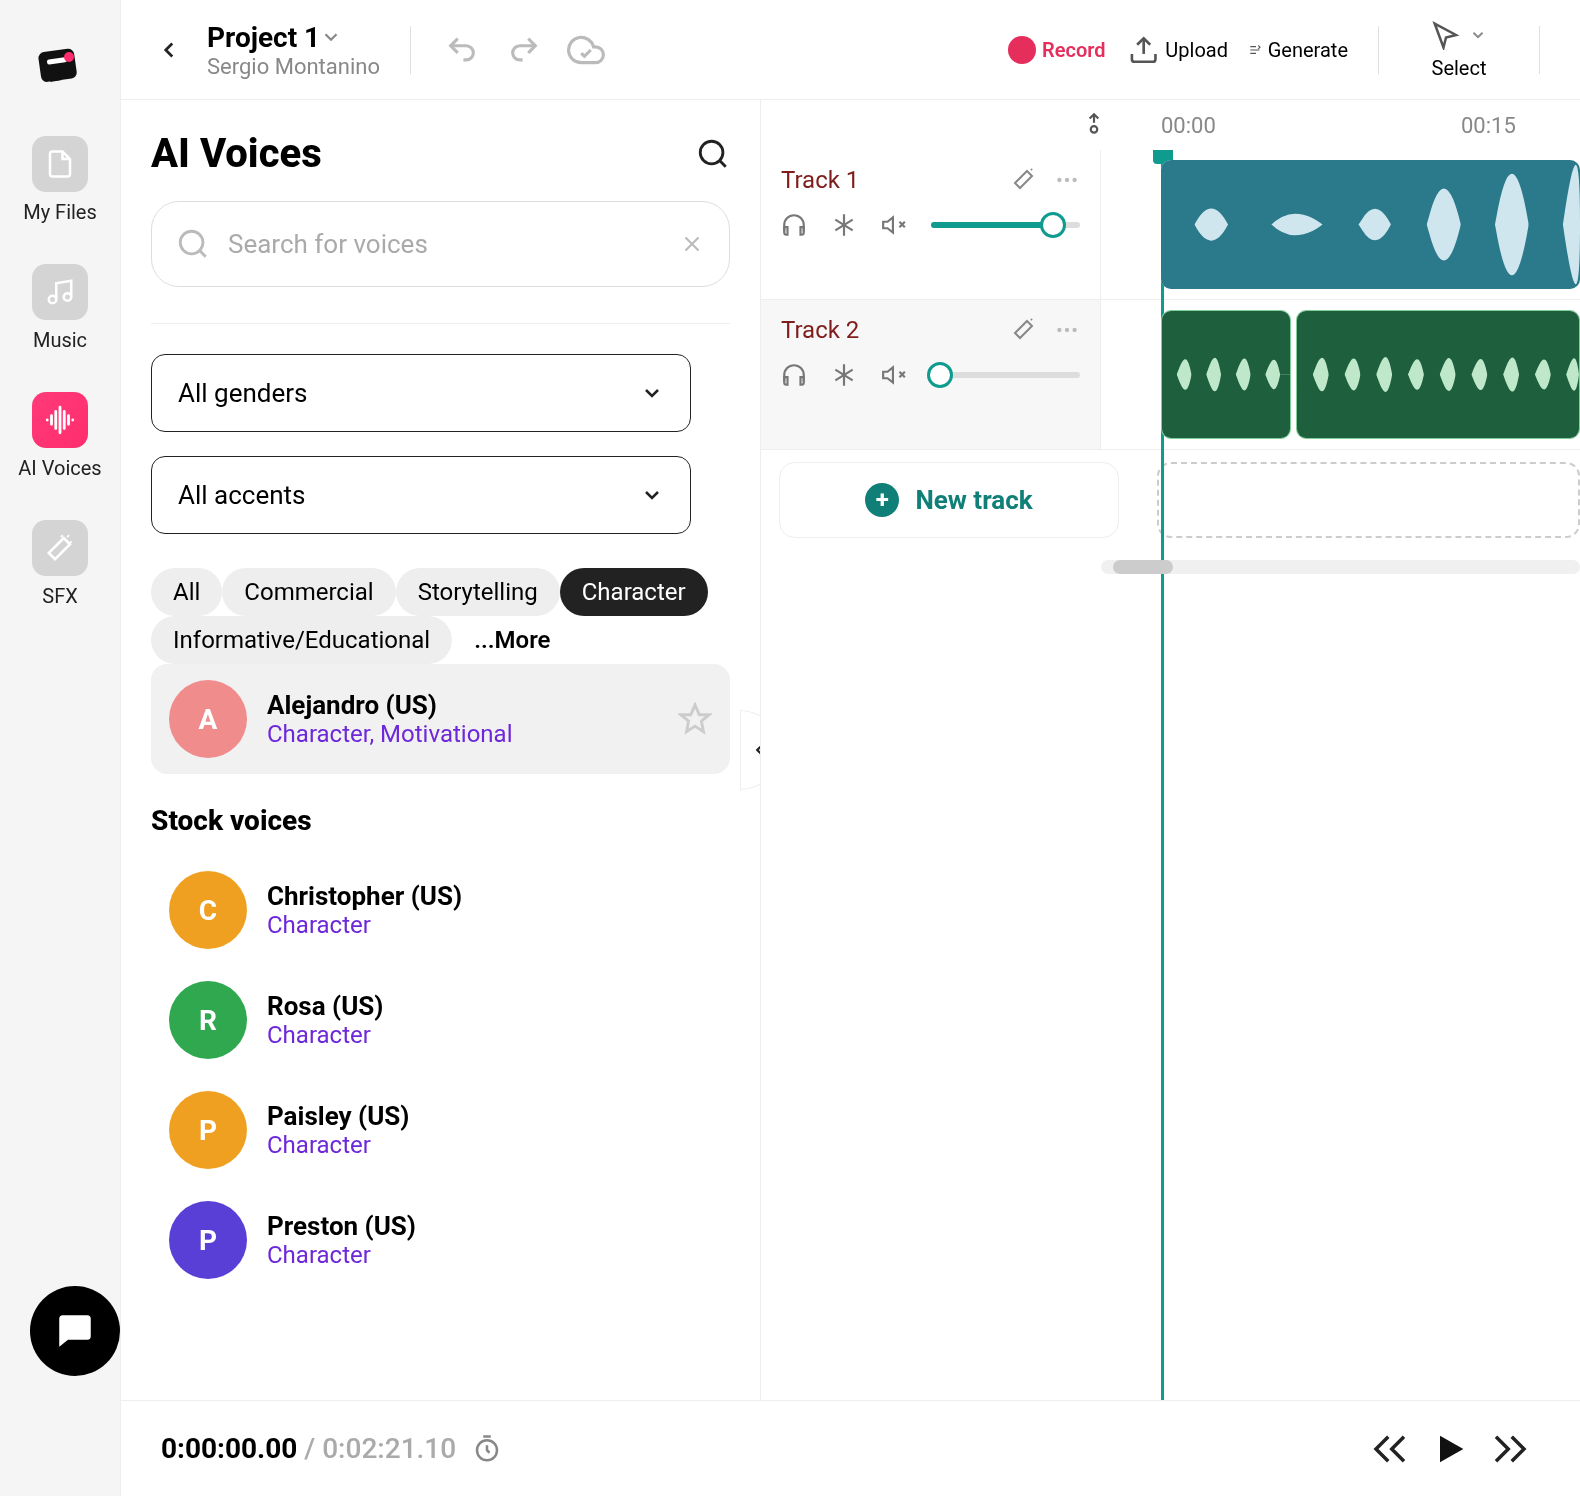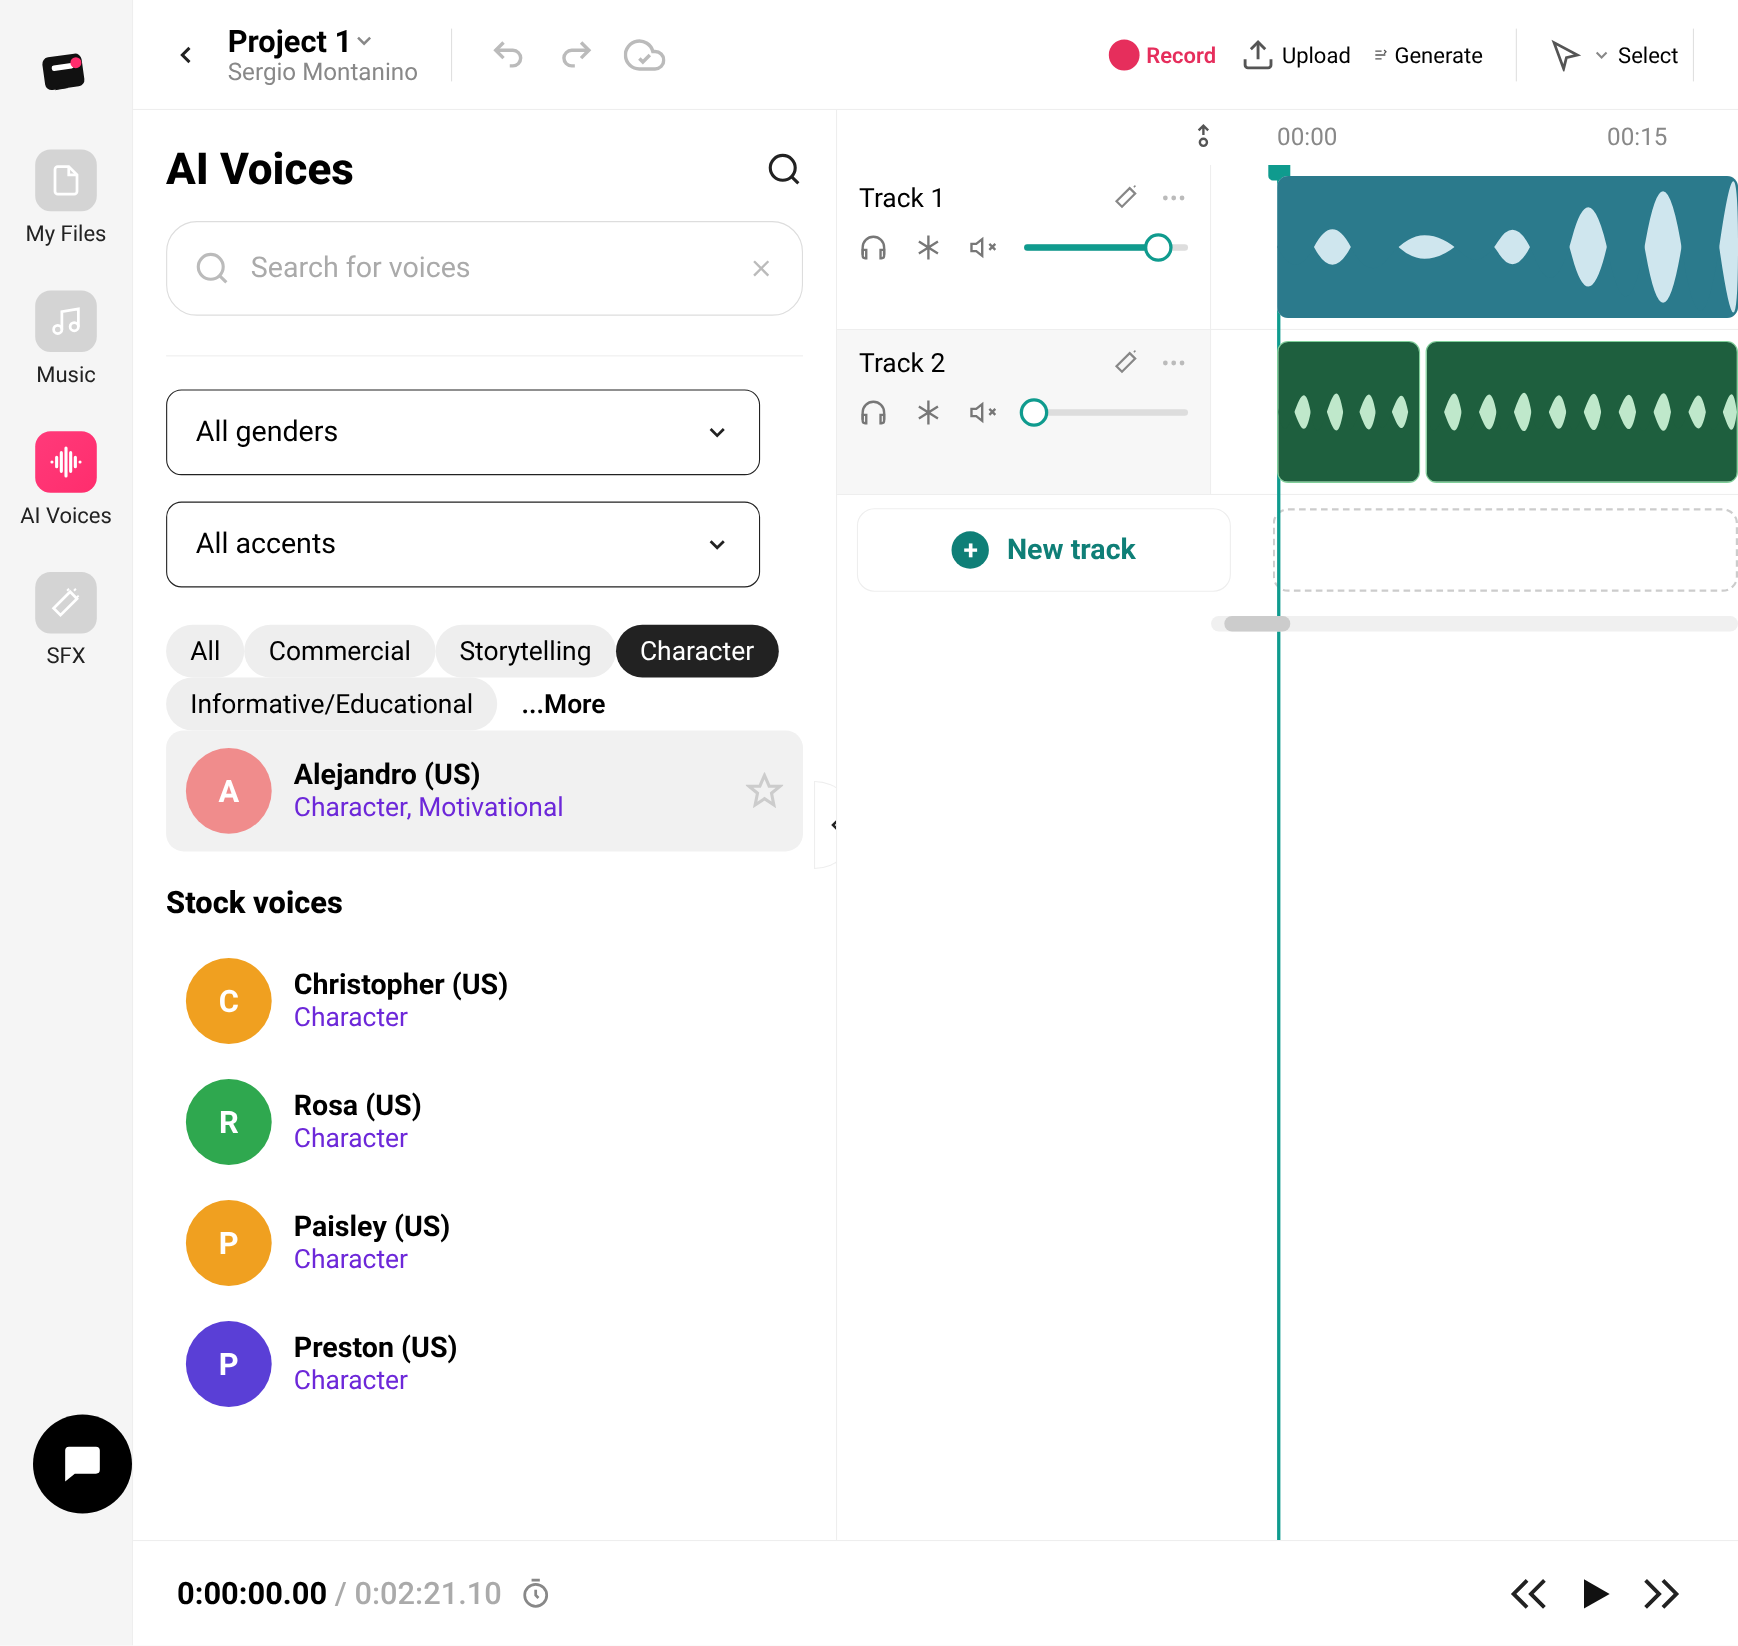--- a/index.html
+++ b/index.html
@@ -67,21 +67,21 @@
 
 .editor { flex:1; display:flex; flex-direction:column; overflow:hidden; }
 .ruler { height:50px; display:flex; align-items:center; position:relative; padding-left:340px; }
 .time-tick { position:absolute; font-size:22px; color:#888; }
 .playhead { position:absolute; left:400px; top:0; bottom:0; width:3px; background:#0f9b8e; }
 .playhead::before { content:""; position:absolute; top:-6px; left:-8px; width:20px; height:20px; background:#0f9b8e; border-radius:4px; }
 .tracks { flex:1; position:relative; overflow:hidden; }
 .track-row { display:flex; height:150px; border-bottom:1px solid #eee; }
 .track-head { width:340px; padding:16px 20px; display:flex; flex-direction:column; gap:18px; background:#fff; border-right:1px solid #eee; }
 .track-head.sel { background:#f7f7f7; }
-.track-title { font-size:24px; color:#000000; }
+.track-title { font-size:24px; color:#7f1d1d; }
 .track-title-row { display:flex; align-items:center; gap:16px; }
 .track-ctrls { display:flex; align-items:center; gap:24px; }
 .slider { flex:1; height:6px; background:#ddd; border-radius:3px; position:relative; }
 .slider .fill { height:100%; background:#0f9b8e; border-radius:3px; }
 .slider .thumb { position:absolute; top:-10px; width:26px; height:26px; border:3px solid #0f9b8e; background:#fff; border-radius:50%; }
 .clip-area { flex:1; position:relative; }
 .clip { position:absolute; top:10px; bottom:10px; border-radius:10px; overflow:hidden; }
 .clip.blue { background:#cfe6ee; }
 .clip.green { background:#bfe8cb; border:1px solid #7fcf99; }
 .wave { width:100%; height:100%; }
@@ -208,21 +208,21 @@
         <span class="halabel">Upload</span>
       </div>
       <div class="haction">
         <svg width="32" height="32" viewBox="0 0 24 24" fill="none" stroke="#555" stroke-width="2">
             <path d="M4 6h10M4 12h16M4 18h10"></path>
             <path d="M18 4l3 3-3 3"></path>
           </svg>
         <span class="halabel">Generate</span>
       </div>
       <div class="div-v"></div>
-      <div class="haction" style="flex-direction:row;">
+      <div class="haction" style="flex-direction:column;">
         <div style="display:flex;align-items:center;gap:8px;">
           <svg width="30" height="30" viewBox="0 0 24 24" fill="none" stroke="#555" stroke-width="2">
               <path d="M3 3l7 19 2-8 8-2L3 3z"></path>
             </svg>
           <svg width="18" height="18" viewBox="0 0 24 24" fill="none" stroke="#888" stroke-width="2.5">
               <path d="M6 9l6 6 6-6"></path>
             </svg>
         </div>
         <span class="halabel">Select</span>
       </div>

